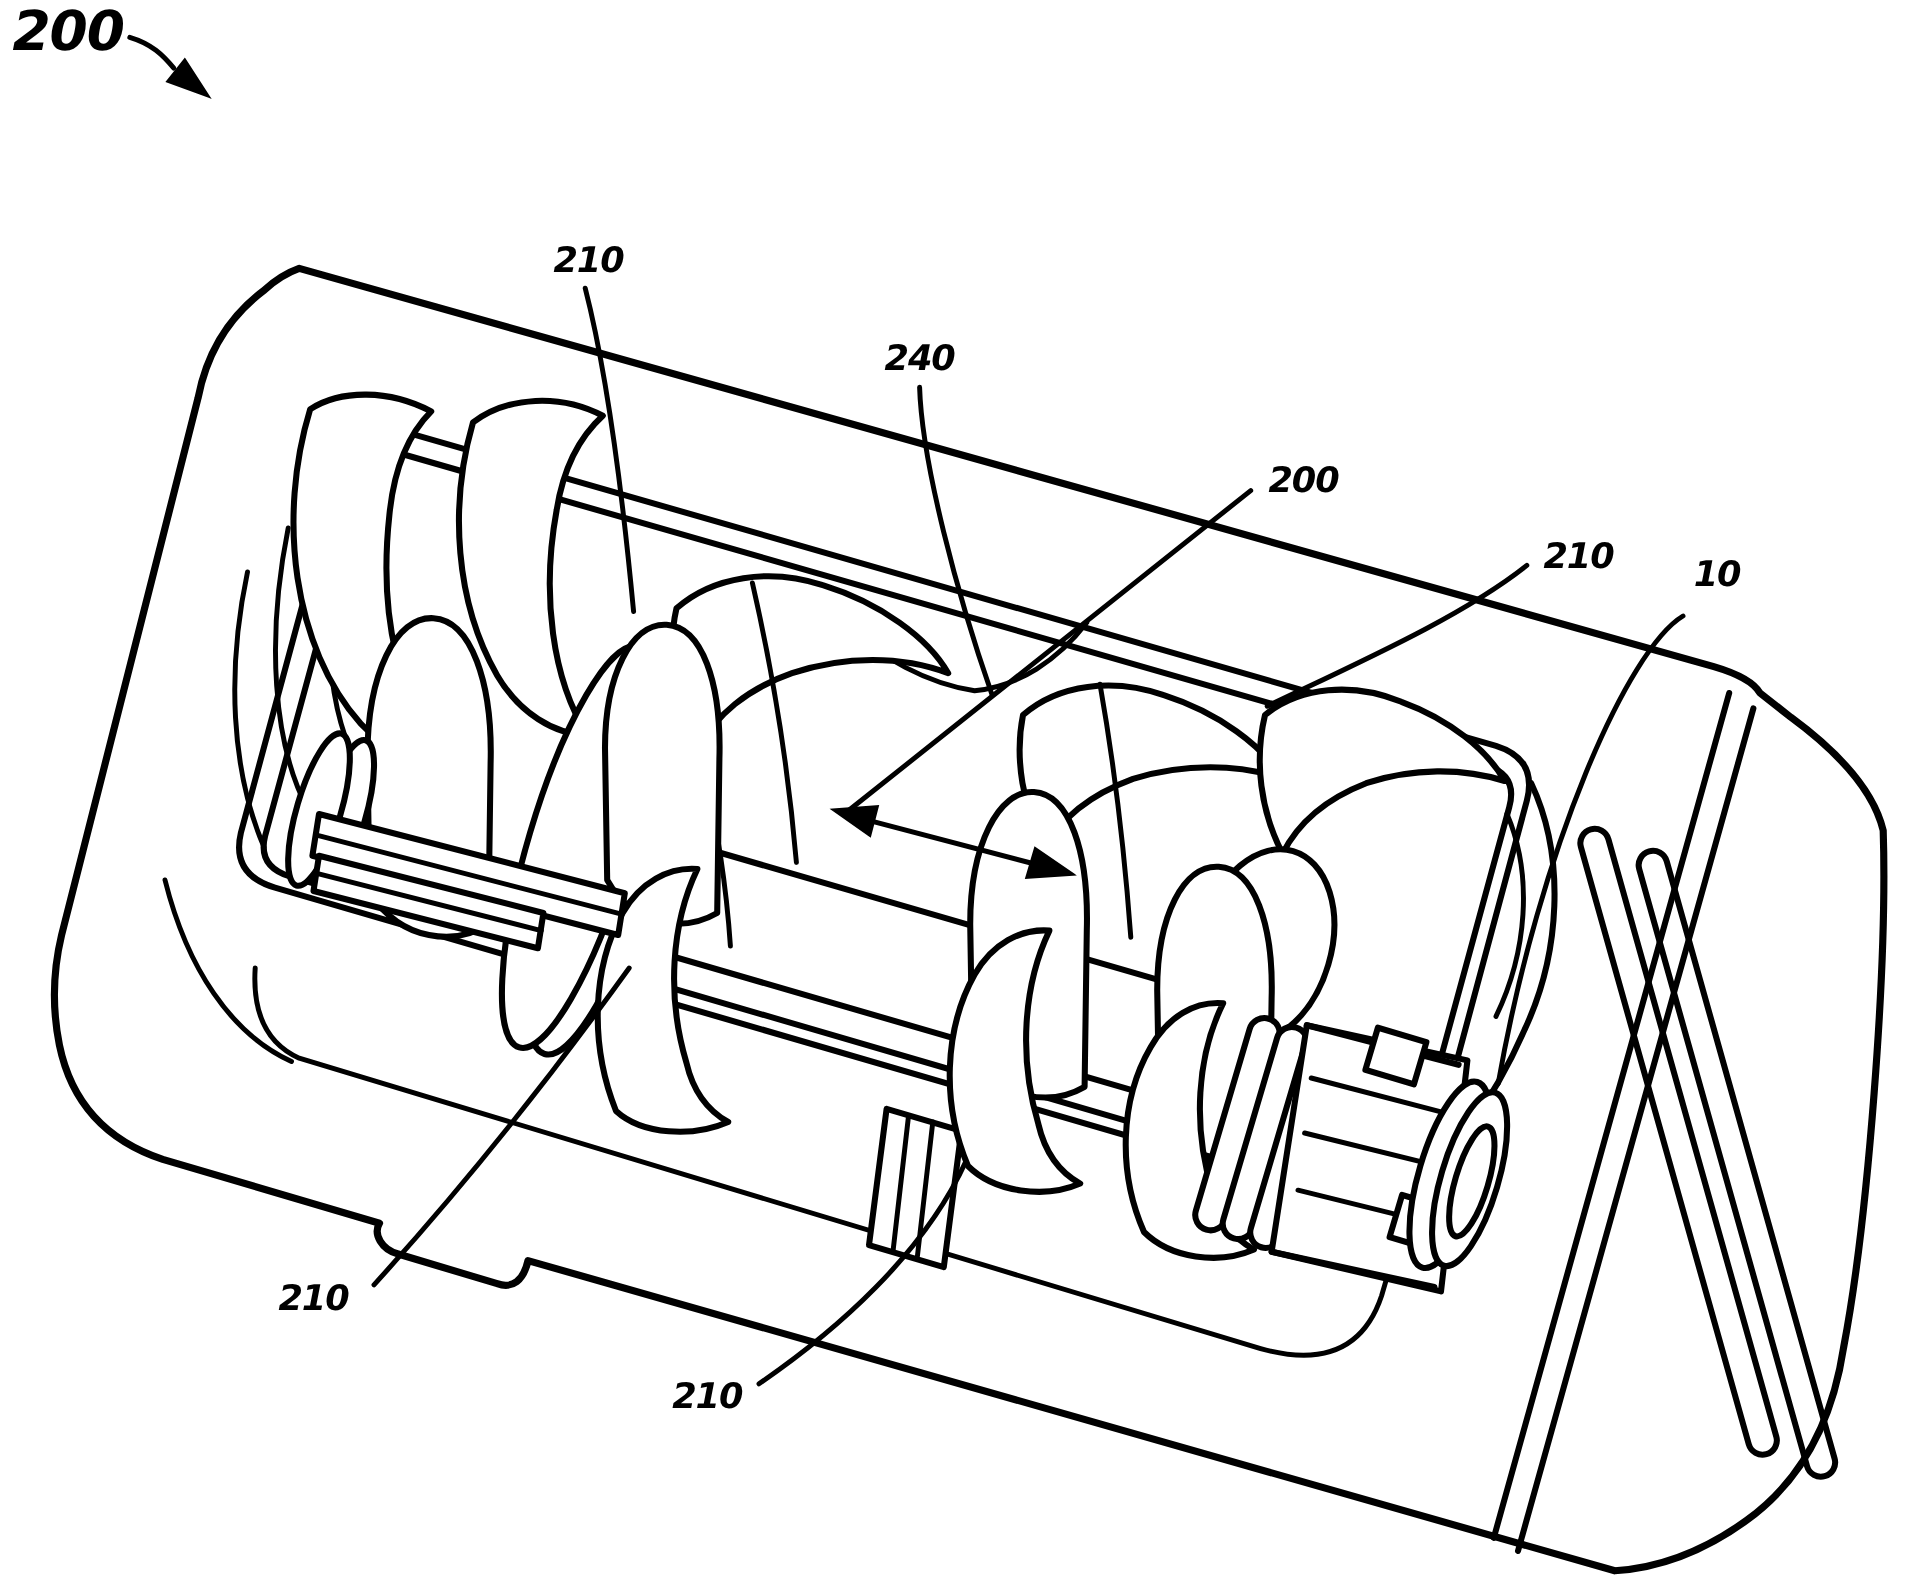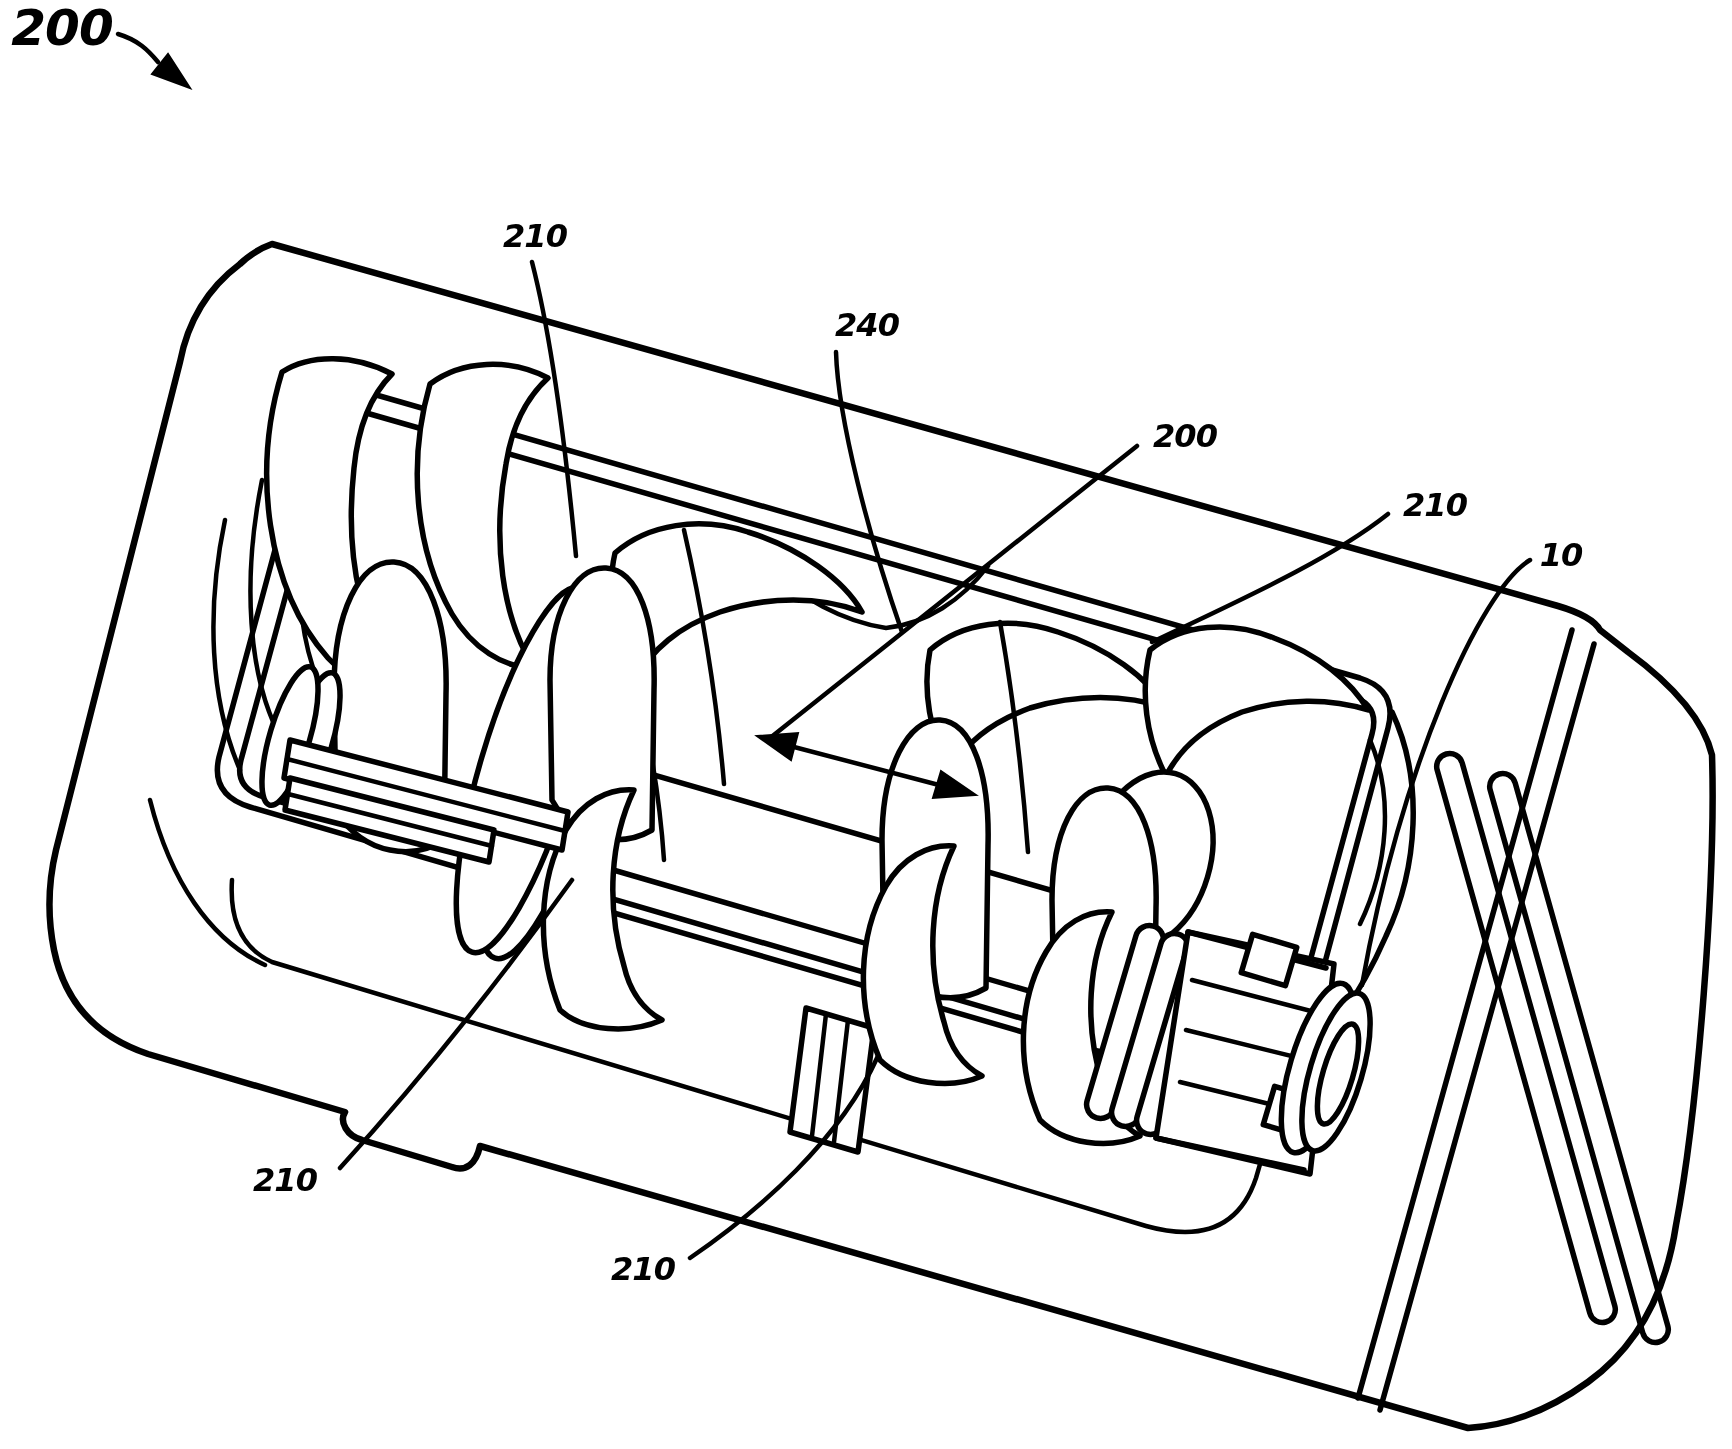--- a/index.html
+++ b/index.html
@@ -189,19 +189,19 @@
       <path class="thin" d="M 1137,446 L 770,738"></path>
       <path class="thin" d="M 1388,514 C 1330,560 1240,600 1152,642"></path>
       <path class="thin" d="M 1530,560 C 1480,590 1400,770 1362,985"></path>
       <path class="thin" d="M 340,1168 C 420,1080 500,980 572,880"></path>
       <path class="thin" d="M 690,1258 C 760,1210 840,1140 878,1056"></path>
     </g>
   </svg>
 
   <div class="ref-label big" style="left:62px;  top:28px;">200</div>
   <div class="ref-label" style="left:535px; top:236px;">210</div>
-  <div class="ref-label" style="left:867px; top:325px;">240</div>
+  <div class="ref-label" style="left:836px; top:325px;">240</div>
   <div class="ref-label" style="left:1185px;top:436px;">200</div>
   <div class="ref-label" style="left:1435px;top:505px;">210</div>
-  <div class="ref-label" style="left:1561px;top:555px;">10</div>
+  <div class="ref-label" style="left:1561px;top:522px;">10</div>
   <div class="ref-label" style="left:285px; top:1180px;">210</div>
   <div class="ref-label" style="left:643px; top:1269px;">210</div>
 </div>
 
 </body></html>

